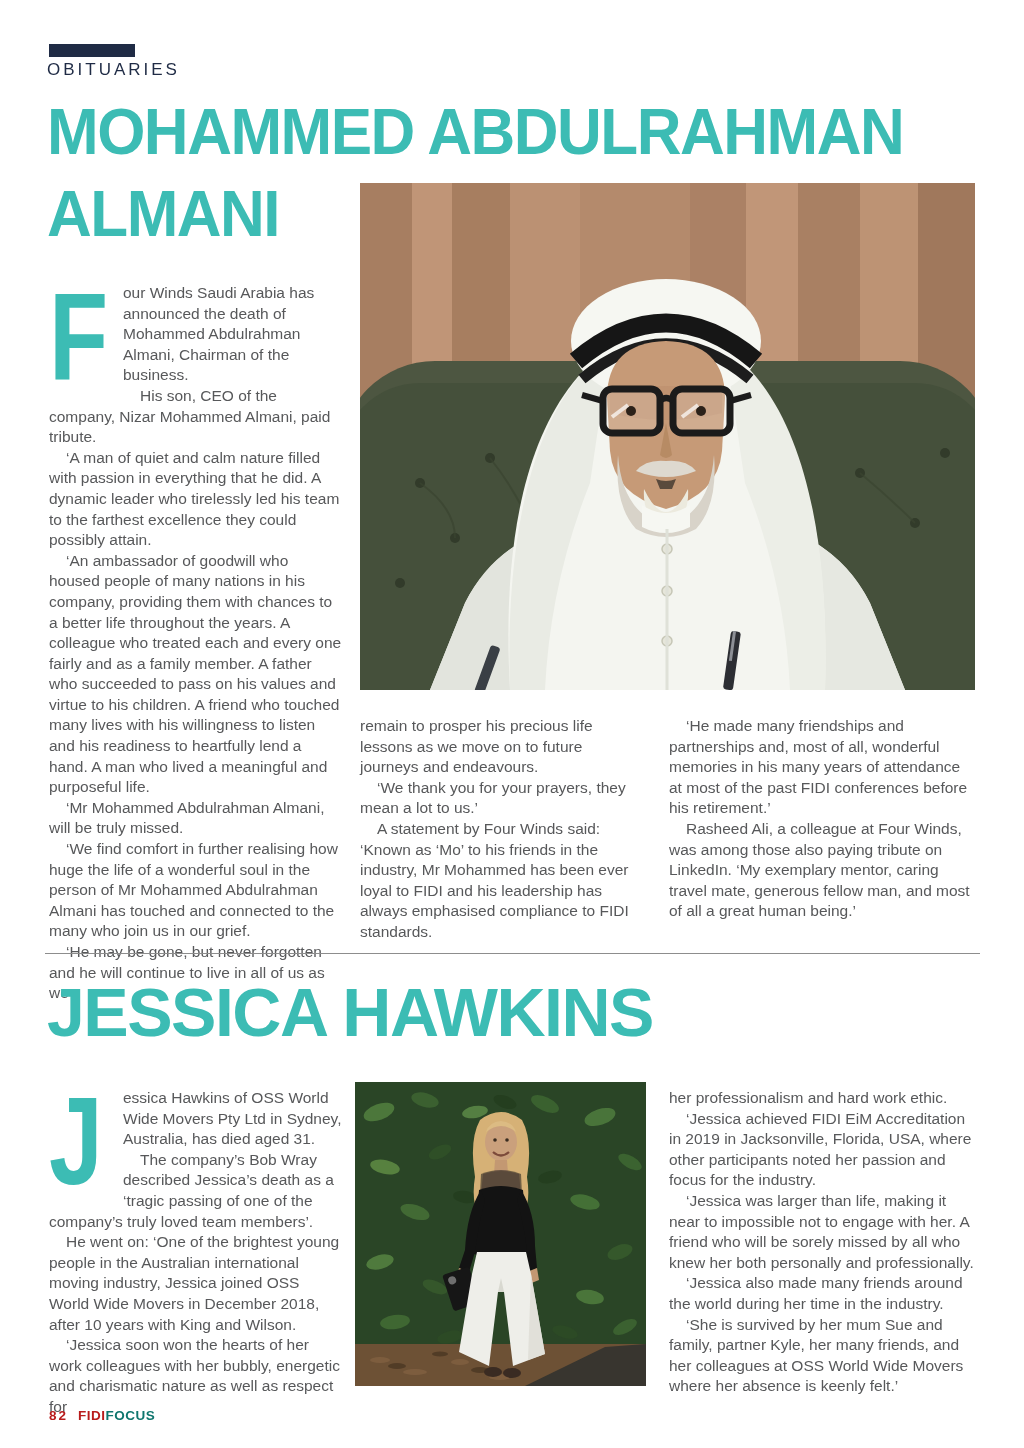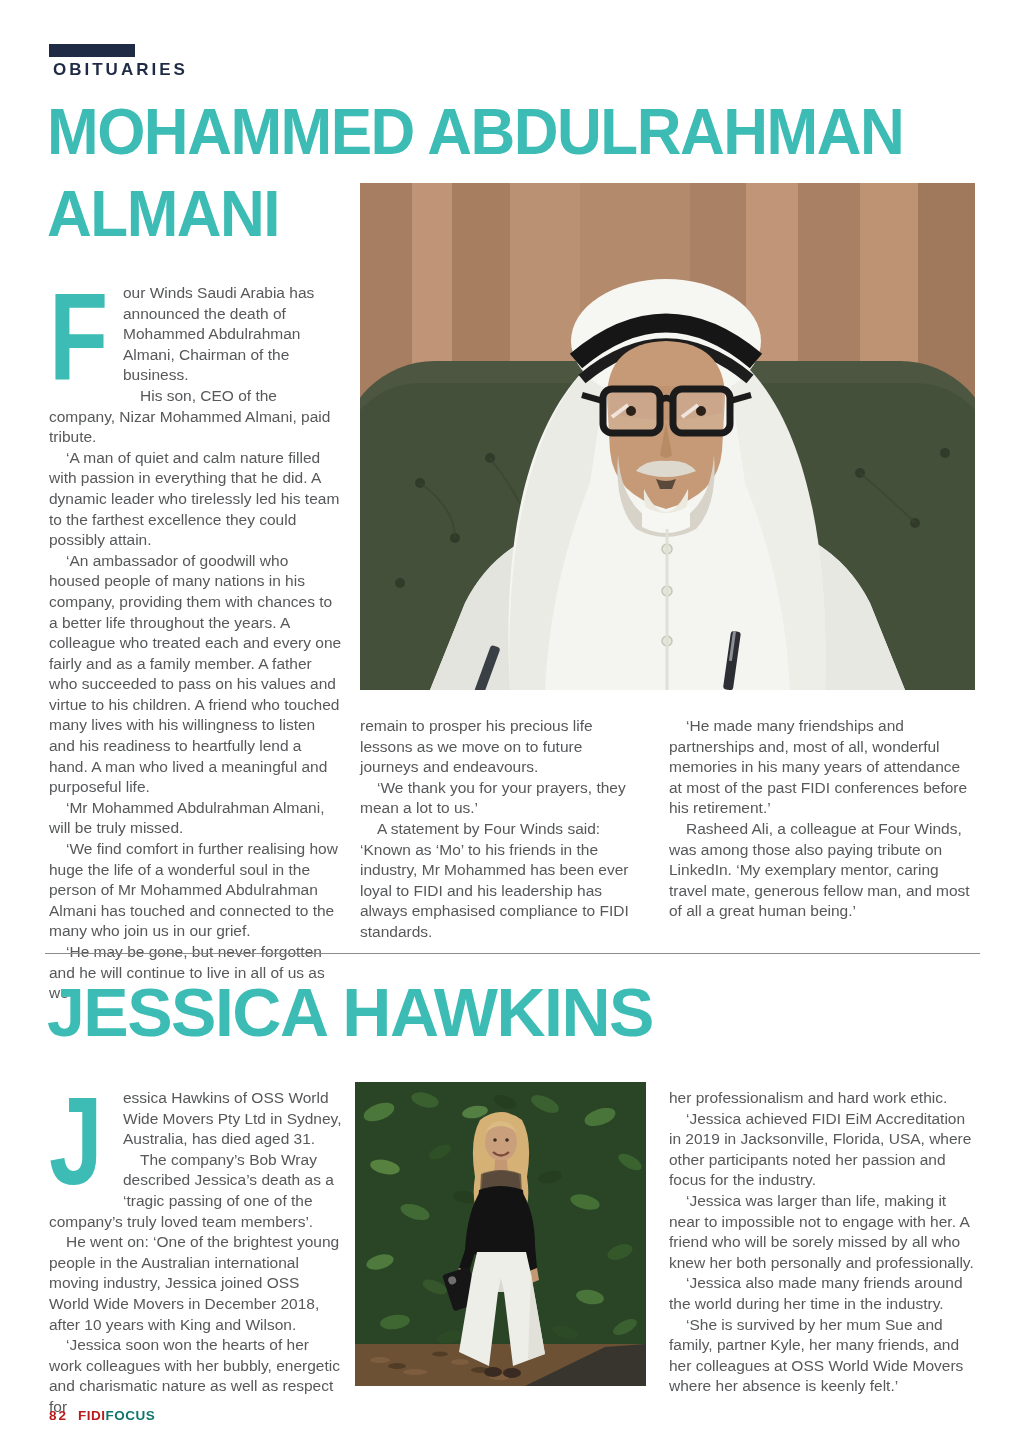--- a/index.html
+++ b/index.html
@@ -4,21 +4,21 @@
 <style>
   html,body { margin:0; padding:0; background:#ffffff; }
   .page {
     position:relative; width:1024px; height:1448px; background:#ffffff;
     font-family:"Liberation Sans","DejaVu Sans",sans-serif; overflow:hidden;
   }
   .abs { position:absolute; }
 
   .tagbar { left:49px; top:44px; width:86px; height:13px; background:#1f2b45; }
   .kicker {
-    left:53px; top:60px; font-size:17px; font-weight:bold; letter-spacing:3px;
+    left:47px; top:60px; font-size:17px; font-weight:normal; letter-spacing:3px;
     color:#1f2b45;
   }
   .headline {
     left:47px; top:92px; width:930px; color:#3cbcb4; font-weight:bold;
     font-size:62px; line-height:78px; letter-spacing:-1.5px;
     transform:scaleY(1.04); transform-origin:left top; white-space:nowrap;
   }
   .headline2 {
     left:47px; top:976px; color:#3cbcb4; font-weight:bold;
     font-size:68px; line-height:72px; letter-spacing:-1.5px; white-space:nowrap;

